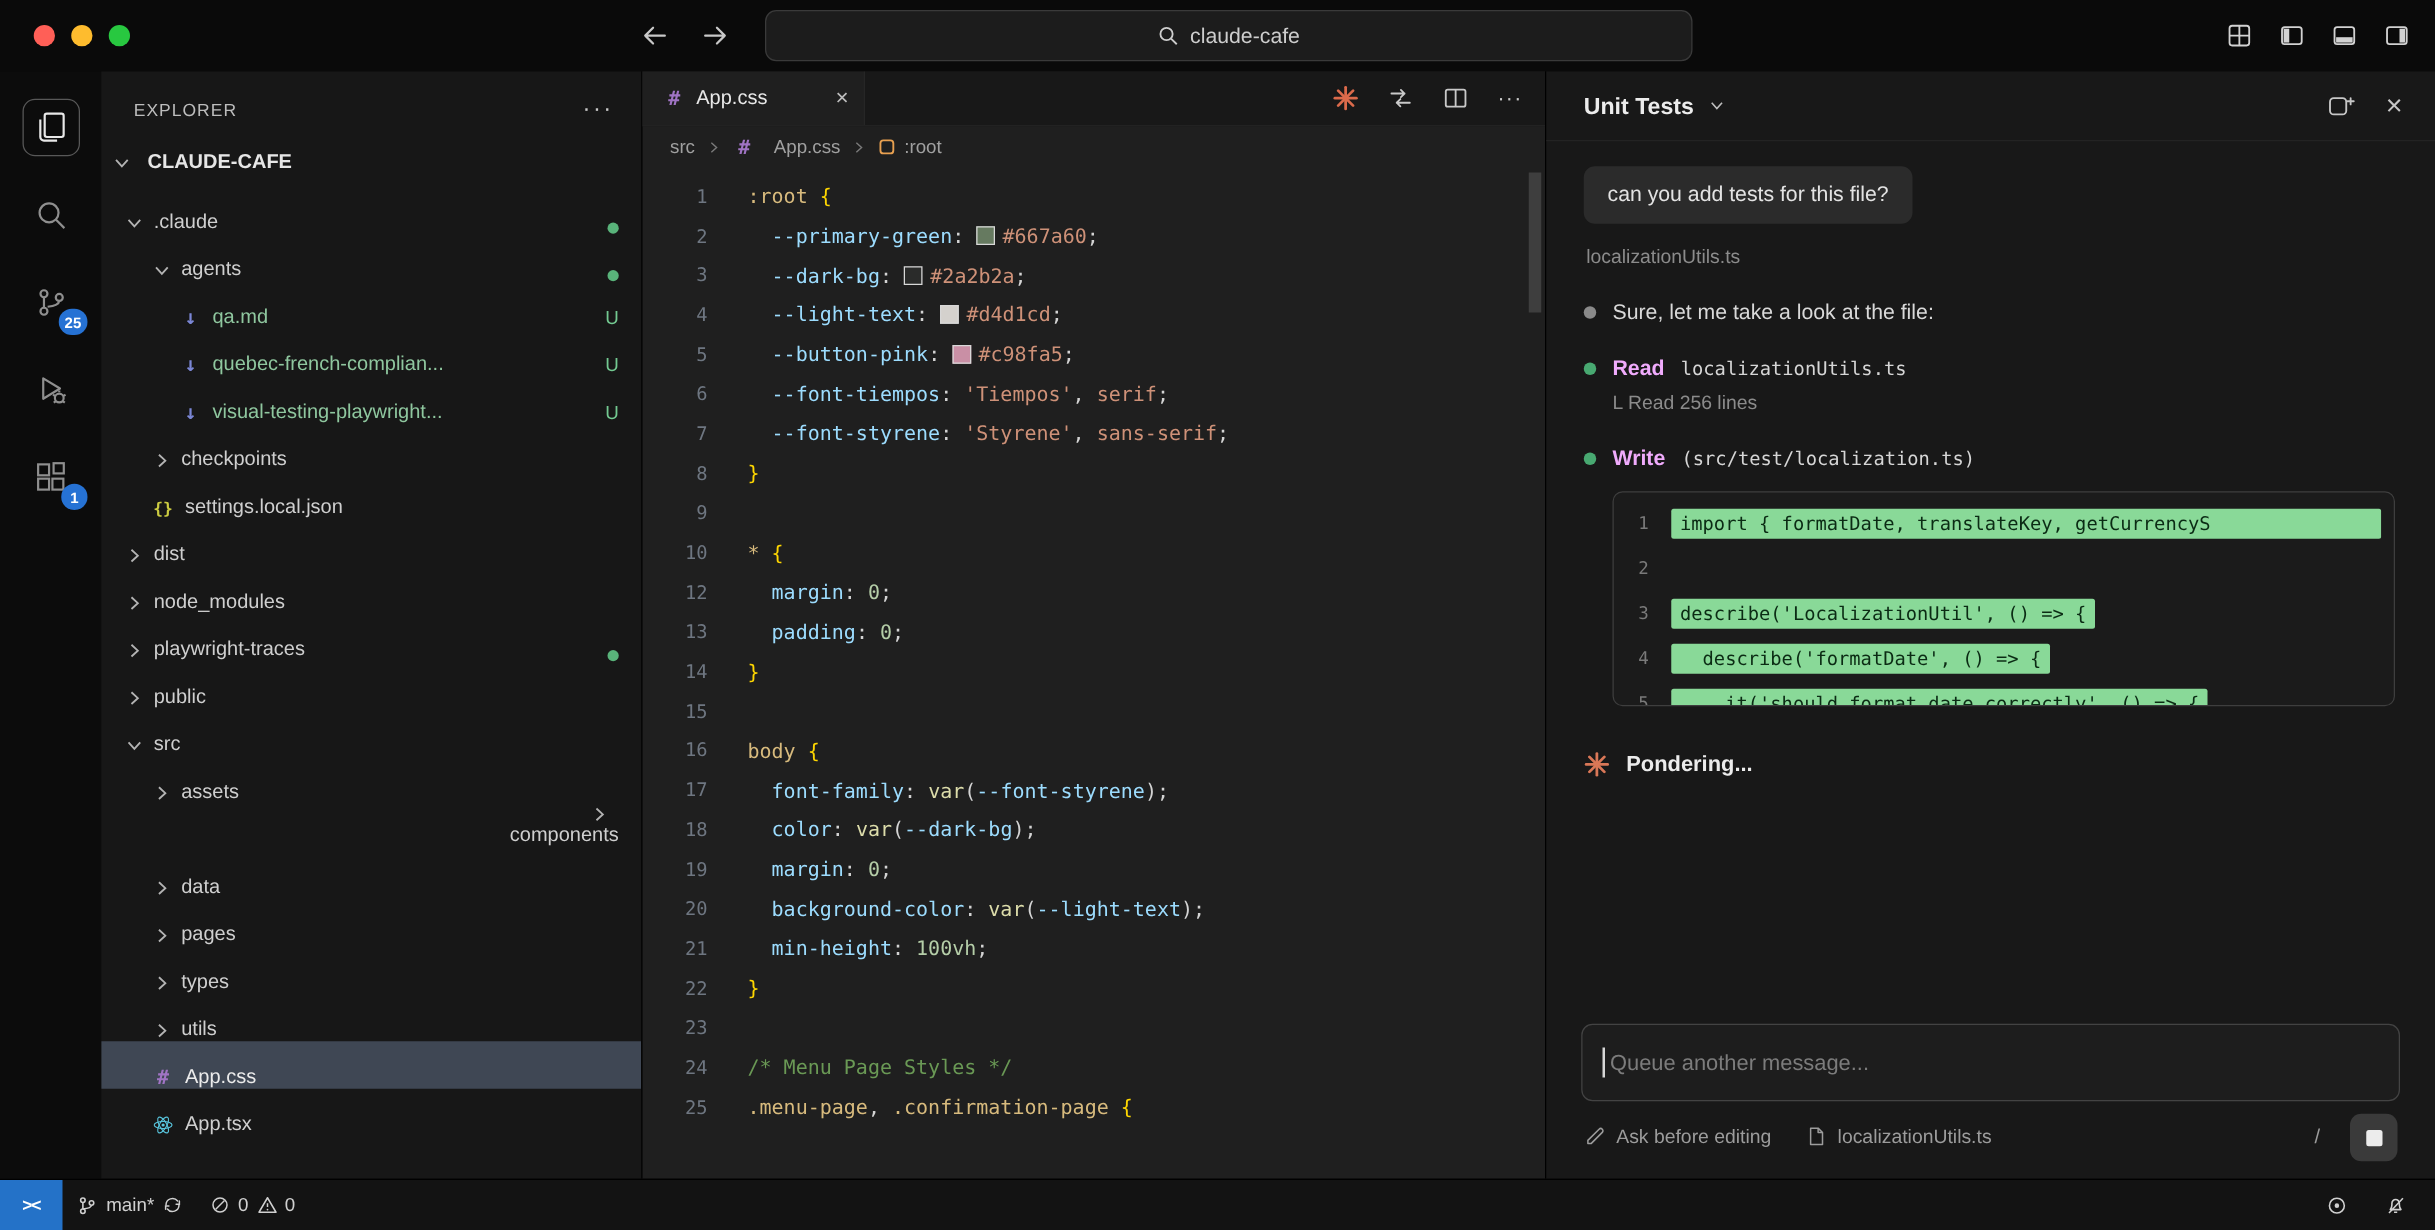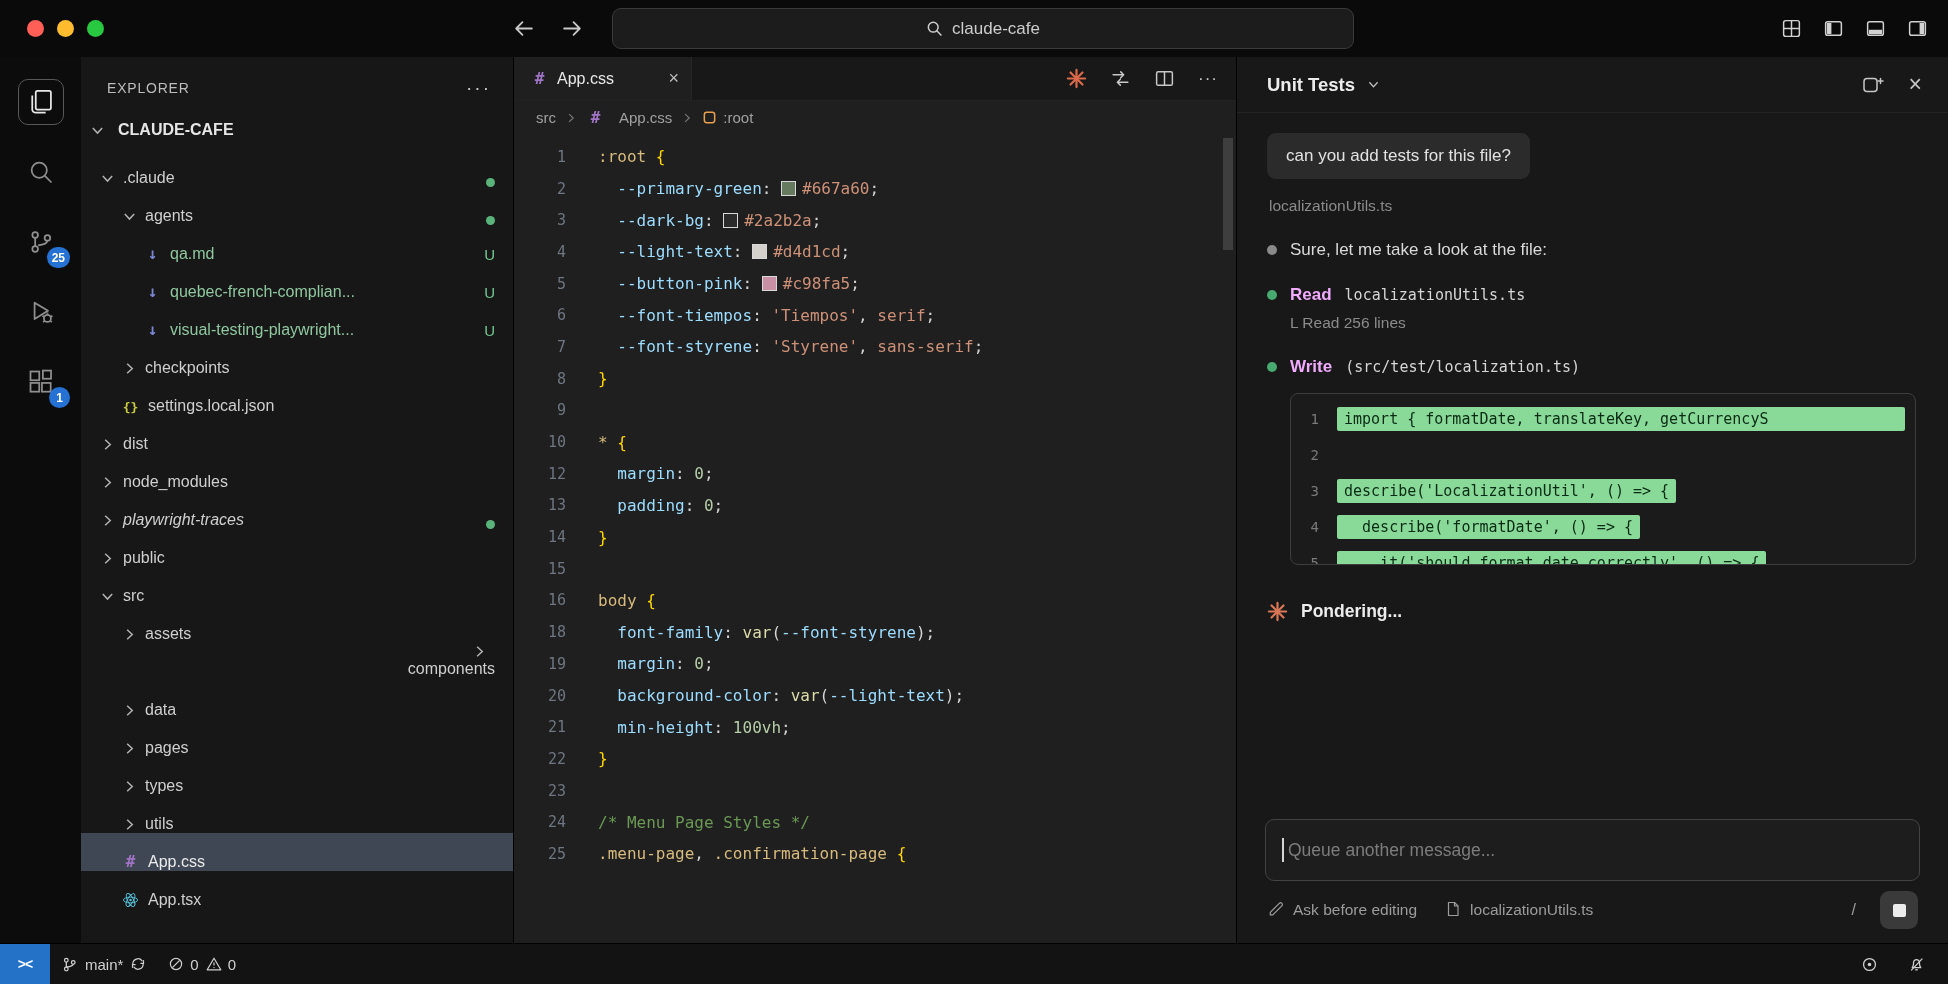--- a/index.html
+++ b/index.html
@@ -253,21 +253,21 @@
               <path d="M5.8 3.6 10.6 8l-4.8 4.4" fill="none" stroke="currentColor" stroke-width="1.4"></path>
             </svg>
             <span class="tree-label">dist</span>
           </div>
           <div class="tree-row" style="padding-left: 18px;">
             <svg class="chev" viewBox="0 0 16 16" width="17" height="17">
               <path d="M5.8 3.6 10.6 8l-4.8 4.4" fill="none" stroke="currentColor" stroke-width="1.4"></path>
             </svg>
             <span class="tree-label">node_modules</span>
           </div>
-          <div class="tree-row" style="padding-left: 18px; font-style: italic;">
+          <div class="tree-row" style="padding-left: 18px;">
             <svg class="chev" viewBox="0 0 16 16" width="17" height="17">
               <path d="M5.8 3.6 10.6 8l-4.8 4.4" fill="none" stroke="currentColor" stroke-width="1.4"></path>
             </svg>
             <span class="tree-label">playwright-traces</span>
             <span class="git-dot"></span>
           </div>
           <div class="tree-row" style="padding-left: 18px;">
             <svg class="chev" viewBox="0 0 16 16" width="17" height="17">
               <path d="M5.8 3.6 10.6 8l-4.8 4.4" fill="none" stroke="currentColor" stroke-width="1.4"></path>
             </svg>
@@ -440,22 +440,26 @@
             </div>
             <div class="code-line">
               <span class="ln">15</span>
               <span class="lc"></span>
             </div>
             <div class="code-line">
               <span class="ln">16</span>
               <span class="lc"><span class="tk-sel">body</span><span> </span><span class="tk-brace">{</span></span>
             </div>
             <div class="code-line">
+              <span class="ln">17</span>
+              <span class="lc"><span>  </span><span class="tk-prop">font-family</span><span>: </span><span class="tk-fn">var</span><span>(</span><span class="tk-prop">--font-styrene</span><span>)</span><span>;</span></span>
+            </div>
+            <div class="code-line">
               <span class="ln">18</span>
-              <span class="lc"><span>  </span><span class="tk-prop">font-family</span><span>: </span><span class="tk-fn">var</span><span>(</span><span class="tk-prop">--font-styrene</span><span>)</span><span>;</span></span>
+              <span class="lc"><span>  </span><span class="tk-prop">color</span><span>: </span><span class="tk-fn">var</span><span>(</span><span class="tk-prop">--dark-bg</span><span>)</span><span>;</span></span>
             </div>
             <div class="code-line">
               <span class="ln">19</span>
               <span class="lc"><span>  </span><span class="tk-prop">margin</span><span>: </span><span class="tk-num">0</span><span>;</span></span>
             </div>
             <div class="code-line">
               <span class="ln">20</span>
               <span class="lc"><span>  </span><span class="tk-prop">background-color</span><span>: </span><span class="tk-fn">var</span><span>(</span><span class="tk-prop">--light-text</span><span>)</span><span>;</span></span>
             </div>
             <div class="code-line">

